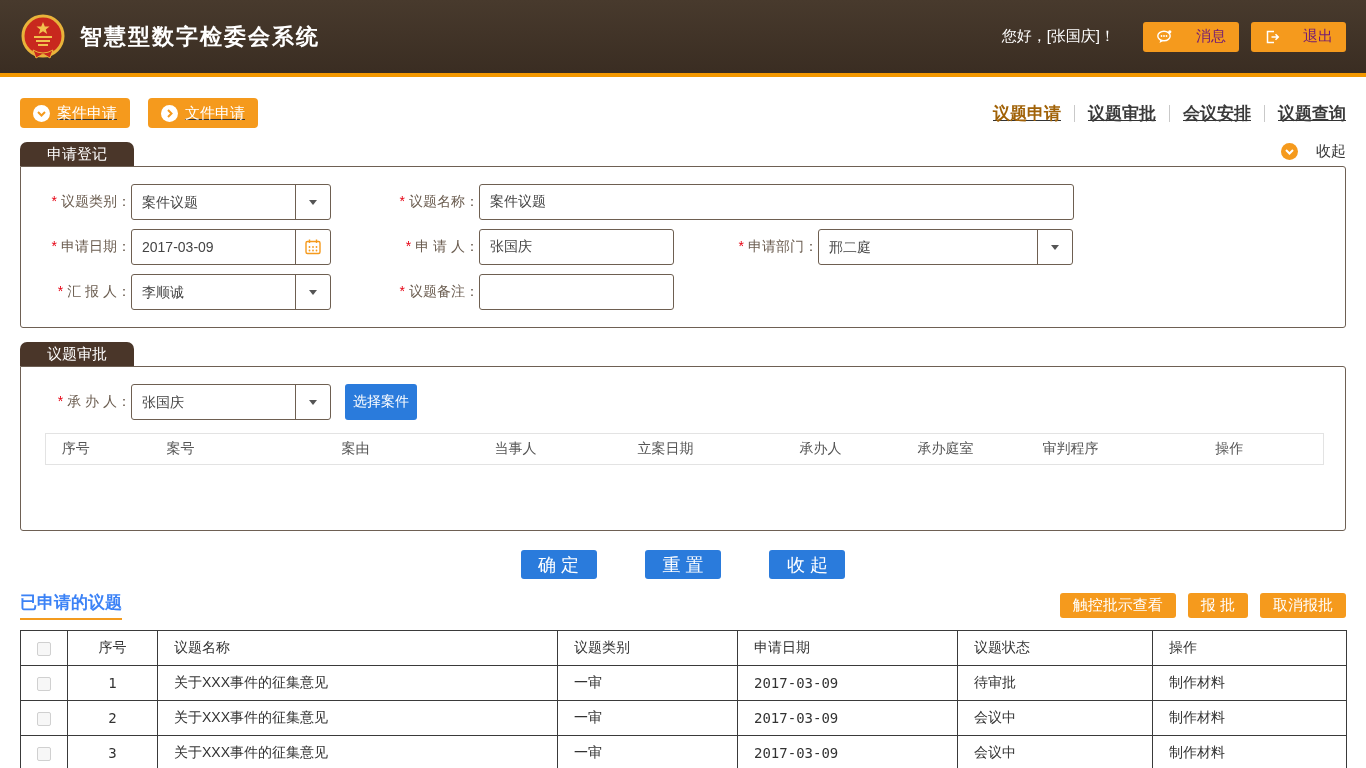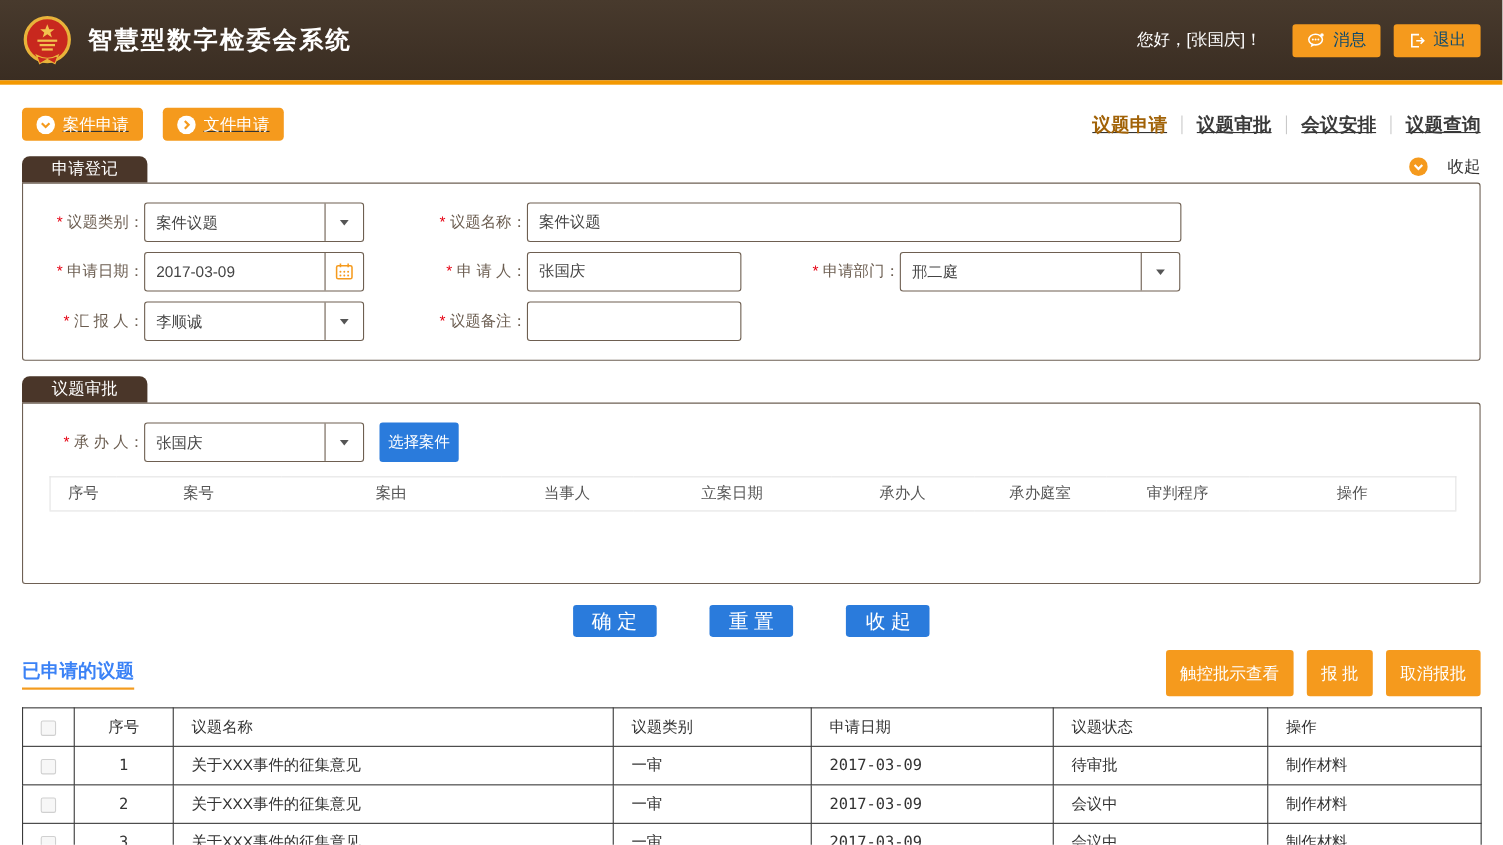--- a/index.html
+++ b/index.html
@@ -6,22 +6,22 @@
   html,body { width:1366px; height:768px; background:#fff;
     font-family:"Liberation Sans","DejaVu Sans",sans-serif; color:#333; overflow:hidden; }
 
   
   .header { height:77px; background:linear-gradient(180deg,#483a2d 0%,#3a2d22 100%);
     border-bottom:4px solid #F39801; display:flex; align-items:center; padding:0 20px; }
   .emblem { width:46px; height:46px; flex:0 0 auto; }
   .sys-title { color:#fff; font-size:22px; font-weight:bold; margin-left:14px; letter-spacing:2px; }
   .header-right { margin-left:auto; display:flex; align-items:center; }
   .greeting { color:#fff; font-size:15px; margin-right:16px; }
-  .hdr-btn { background:#F59A1D; color:#0c4a6e; border:none; border-radius:3px; height:30px;
-    padding:0 13px; font-size:15px; display:flex; align-items:center; gap:7px; cursor:pointer; margin-left:12px;
+  .hdr-btn { background:#F59A1D; color:#701a75; border:none; border-radius:3px; height:30px;
+    padding:0 13px; font-size:15px; display:flex; align-items:center; gap:23px; cursor:pointer; margin-left:12px;
     font-family:inherit; }
 
   
   .toolbar { display:flex; align-items:center; padding:21px 20px 0 20px;text-decoration:underline; }
   .apply-btn { background:#F59A1D; color:#fff; border:none; border-radius:4px; height:30px;
     padding:0 13px; font-size:15px; display:flex; align-items:center; gap:7px; cursor:pointer; margin-right:18px;
     font-family:inherit; }
   .nav { margin-left:auto; display:flex; align-items:center; font-size:17px; font-weight:bold; color:#3a3a3a; }
   .nav-item { cursor:pointer; }
   .nav-item.active { color:#a16207; }
@@ -58,21 +58,21 @@
     border-bottom:1px solid #E3E3E3; }
   .case-empty { height:48px; }
 
   .action-row { text-align:center; margin:19px 0 12px 0; }
   .action-row .blue-btn { width:76px; height:29px; font-size:18px; margin:0 22px; }
 
   
   .applied-head { display:flex; align-items:center; padding:0 20px; margin-top:6px; }
   .applied-title { font-size:17px; font-weight:bold; color:#3b82f6; border-bottom:2px solid #F39B1F; padding-bottom:4px; }
   .applied-btns { margin-left:auto; display:flex; gap:12px; }
-  .orange-btn { background:#F59A1D; color:#fff; border:none; border-radius:3px; height:42px;
+  .orange-btn { background:#F59A1D; color:#fff; border:none; border-radius:3px; height:25px;
     padding:0 13px; font-size:15px; cursor:pointer; font-family:inherit; }
 
   .applied-table { width:1326px; margin:10px 20px 0 20px; border-collapse:collapse; table-layout:fixed; }
   .applied-table th, .applied-table td { border:1px solid #3A3A3A; height:35px; font-size:14px; color:#333; }
   .applied-table th { font-weight:normal; text-align:left; padding-left:16px; }
   .applied-table td.cell-left { padding-left:16px; }
   .applied-table .center { text-align:center; padding-left:0; }
   .mono { font-family:"DejaVu Sans Mono",monospace; font-size:13px; }
   .checkbox { width:14px; height:14px; border:1px solid #D0D0D0; background:#F7F7F7; border-radius:2px;
     display:inline-block; vertical-align:middle; cursor:pointer; }

